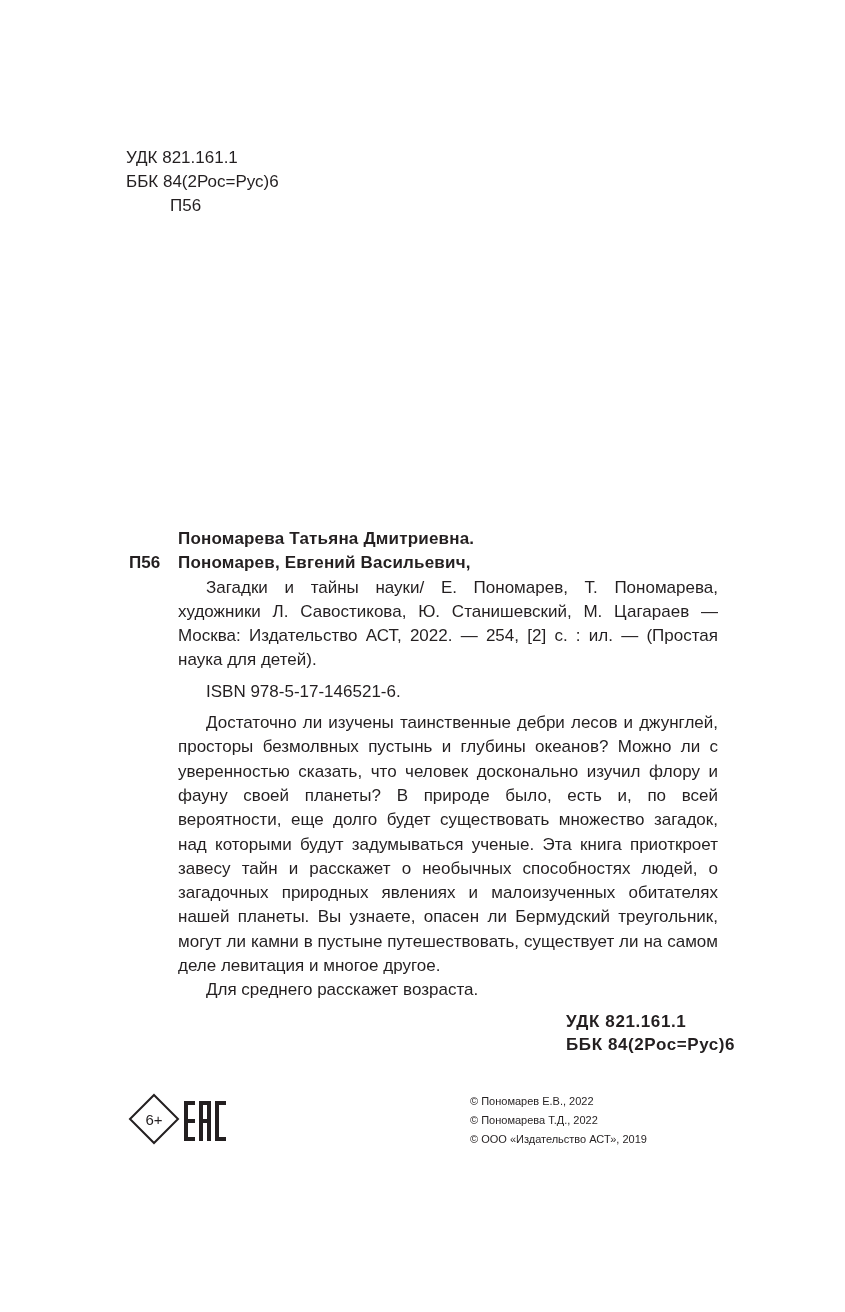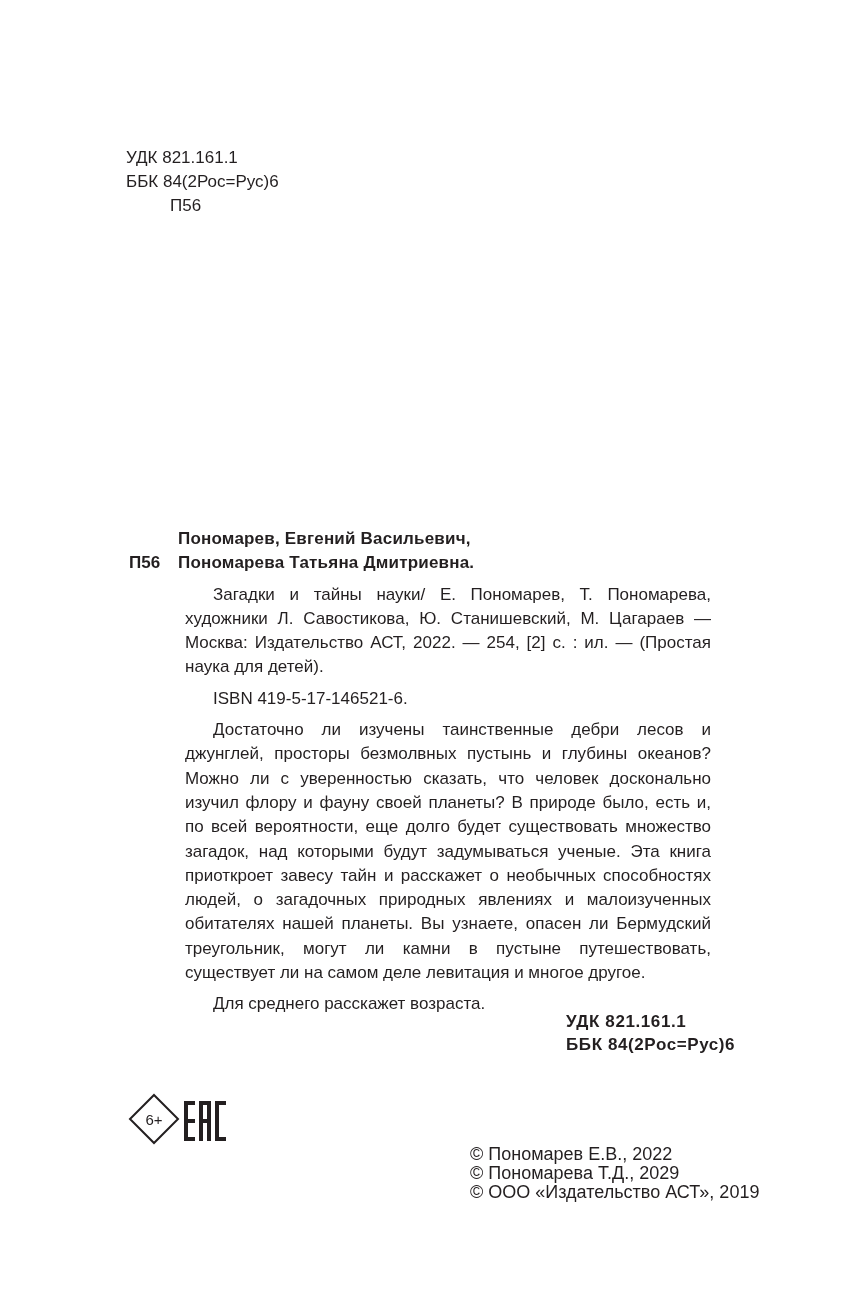--- a/index.html
+++ b/index.html
@@ -4,43 +4,43 @@
 <style>
   html, body { margin: 0; padding: 0; background: #ffffff; }
   body { width: 845px; height: 1312px; position: relative; overflow: hidden;
          font-family: "Liberation Sans", "DejaVu Sans", sans-serif; color: #231f20; }
   .abs { position: absolute; }
   .top-codes { left: 126px; top: 146px; font-size: 17px; line-height: 24px; }
   .top-codes .indent { padding-left: 44px; }
   .entry { left: 178px; top: 527px; width: 540px; font-size: 17px; line-height: 24.3px; }
   .entry .bold { font-weight: bold; letter-spacing: 0.2px; }
   .p56-label { left: 129px; top: 551px; font-size: 17px; line-height: 24.3px; font-weight: bold; }
-  .para { text-align: justify; text-indent: 28px; margin: 7px; }
+  .para { text-align: justify; text-indent: 28px; margin: 0; }
   .gap { margin-top: 7px; }
   .codes-bottom { left: 566px; top: 1010px; font-size: 17px; line-height: 23px; font-weight: bold; letter-spacing: 0.6px; }
-  .copyright { left: 470px; top: 1145px; font-size: 18px; line-height: 19px; }
+  .copyright { left: 470px; top: 1092px; font-size: 11px; line-height: 19px; }
   .age-mark { left: 128px; top: 1093px; width: 52px; height: 52px; }
   .eac-mark { left: 184px; top: 1101px; width: 42px; height: 40px; }
 </style>
 </head>
 <body>
 
 <div class="abs top-codes">
   <div>УДК 821.161.1</div>
   <div>ББК 84(2Рос=Рус)6</div>
   <div class="indent">П56</div>
 </div>
 
 <div class="abs p56-label">П56</div>
 
 <div class="abs entry">
+  <div class="bold">Пономарева Татьяна Дмитриевна.</div>
   <div class="bold">Пономарев, Евгений Васильевич,</div>
-  <div class="bold">Пономарева Татьяна Дмитриевна.</div>
   <p class="para">Загадки и тайны науки/ Е. Пономарев, Т. Пономарева, художники Л. Савостикова, Ю. Станишевский, М. Цагараев — Москва: Издательство АСТ, 2022. — 254, [2] с. : ил. — (Простая наука для детей).</p>
-  <p class="para gap">ISBN 419-5-17-146521-6.</p>
+  <p class="para gap">ISBN 978-5-17-146521-6.</p>
   <p class="para gap">Достаточно ли изучены таинственные дебри лесов и джунглей, просторы безмолвных пустынь и глубины океанов? Можно ли с уверенностью сказать, что человек досконально изучил флору и фауну своей планеты? В природе было, есть и, по всей вероятности, еще долго будет существовать множество загадок, над которыми будут задумываться ученые. Эта книга приоткроет завесу тайн и расскажет о необычных способностях людей, о загадочных природных явлениях и малоизученных обитателях нашей планеты. Вы узнаете, опасен ли Бермудский треугольник, могут ли камни в пустыне путешествовать, существует ли на самом деле левитация и многое другое.</p>
   <p class="para">Для среднего расскажет возраста.</p>
 </div>
 
 <div class="abs codes-bottom">
   <div>УДК 821.161.1</div>
   <div>ББК 84(2Рос=Рус)6</div>
 </div>
 
 <div class="abs age-mark">
@@ -64,15 +64,15 @@
     <rect x="15" y="18" width="12" height="4" fill="#231f20"></rect>
 
     <rect x="31" y="0" width="4" height="40" fill="#231f20"></rect>
     <rect x="31" y="0" width="11" height="4" fill="#231f20"></rect>
     <rect x="31" y="36" width="11" height="4" fill="#231f20"></rect>
   </svg>
 </div>
 
 <div class="abs copyright">
   <div>© Пономарев Е.В., 2022</div>
-  <div>© Пономарева Т.Д., 2029</div>
+  <div>© Пономарева Т.Д., 2022</div>
   <div>© ООО «Издательство АСТ», 2019</div>
 </div>
 
 </body></html>

